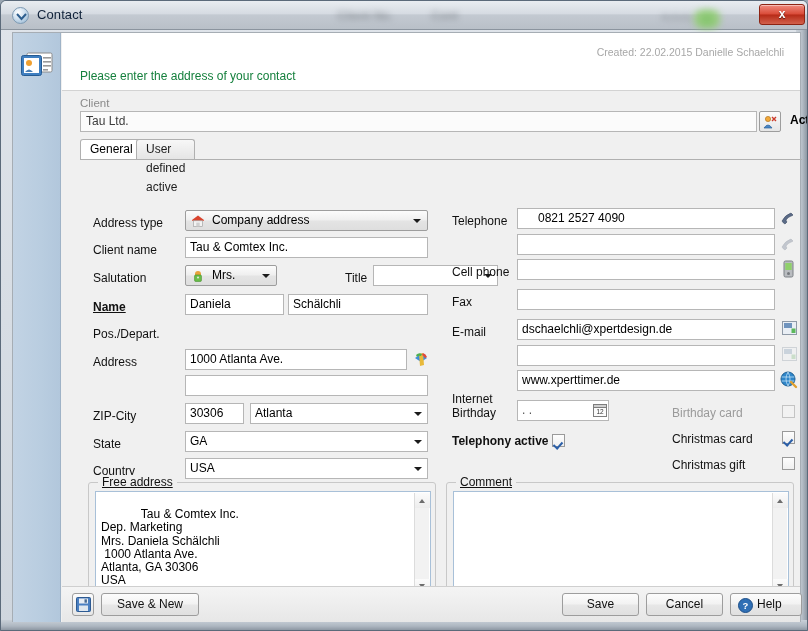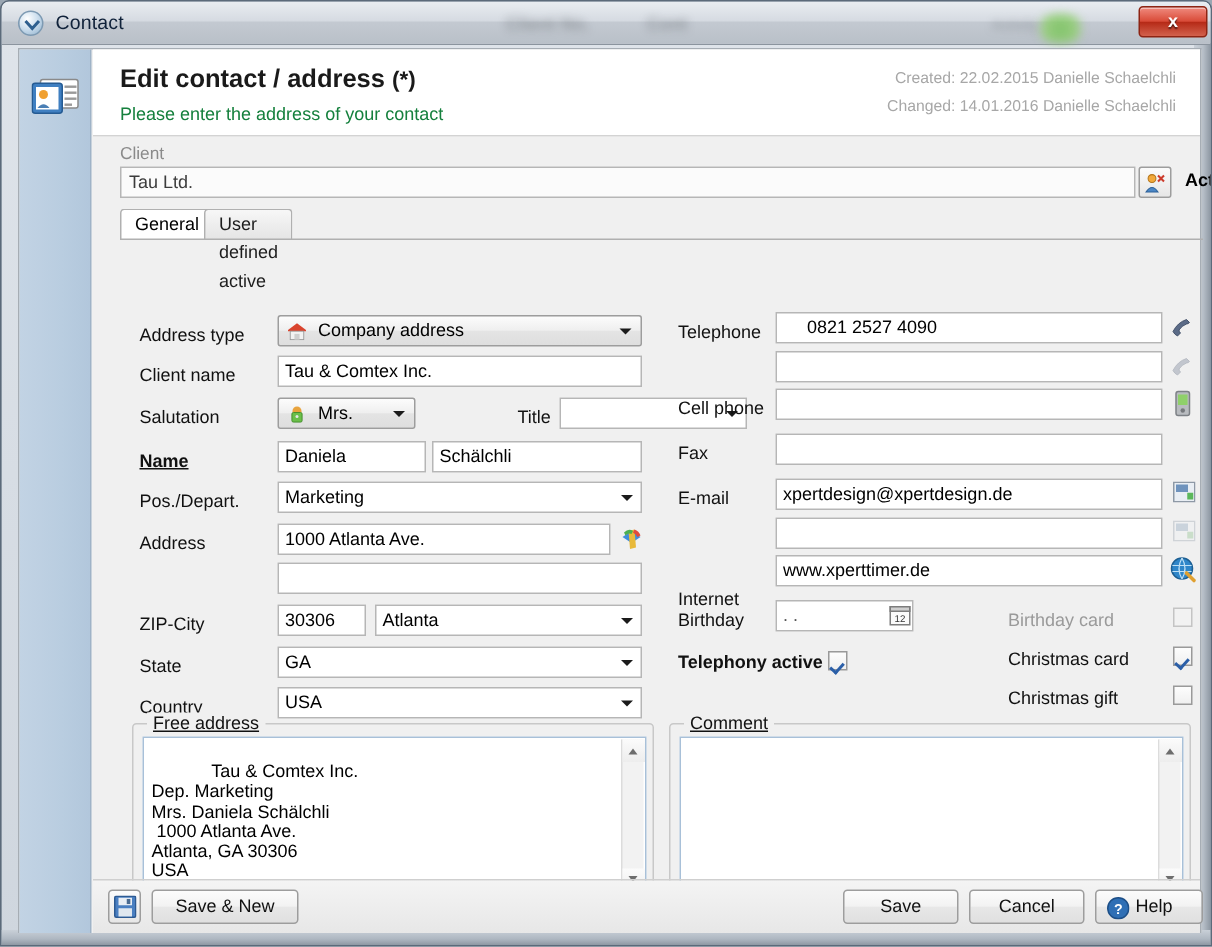--- a/index.html
+++ b/index.html
@@ -325,24 +325,22 @@
           <rect x="22" y="10" width="8" height="1.6" fill="#9a9a9a"></rect>
           <rect x="22" y="14" width="8" height="1.6" fill="#9a9a9a"></rect>
           <rect x="22" y="18" width="5" height="1.6" fill="#9a9a9a"></rect>
         </svg>
       </div>
     </div>
 
     <div id="page">
 
       <div id="hdr">
-        <div id="hdr-title"><span>Edit contact / address</span> <span class="star">(*)</span></div>
         <div id="hdr-sub">Please enter the address of your contact</div>
         <div class="hdr-meta" id="hdr-created">Created: 22.02.2015  Danielle Schaelchli</div>
-        <div class="hdr-meta" id="hdr-changed">Changed: 14.01.2016  Danielle Schaelchli</div>
       </div>
 
       <div id="client-label">Client</div>
       <div id="client-input">Tau Ltd.</div>
       <div id="client-pick">
         <svg width="14" height="14" viewBox="0 0 14 14">
           <circle cx="5" cy="4" r="2.6" fill="#f2a93b" stroke="#b5761c" stroke-width=".7"></circle>
           <path d="M1 13 q4 -6 8 0 z" fill="#4a86c5" stroke="#2d6199" stroke-width=".7"></path>
           <path d="M9 2 l4 4 M13 2 l-4 4" stroke="#cc3b2b" stroke-width="1.4"></path>
         </svg>
@@ -389,24 +387,20 @@
         <div class="cmb" style="left:293px; top:105px; width:125px;">
           <span></span>
           <span class="arrow"></span>
         </div>
 
         <div class="lbl bold" style="left:13px; top:140px;"><u>Name</u></div>
         <div class="inp" style="left:105px; top:134px; width:99px;">Daniela</div>
         <div class="inp" style="left:208px; top:134px; width:140px;">Schälchli</div>
 
         <div class="lbl" style="left:13px; top:167px;">Pos./Depart.</div>
-        <div class="cmb" style="left:105px; top:161px; width:243px;">
-          <span>Marketing</span>
-          <span class="arrow"></span>
-        </div>
 
         <div class="lbl" style="left:13px; top:195px;">Address</div>
         <div class="inp" style="left:105px; top:189px; width:222px;">1000 Atlanta Ave.</div>
         <div class="fieldicon" style="left:332px; top:190px;">
           <svg width="18" height="18" viewBox="0 0 18 18">
             <path d="M3 8 L9 4 L15 8 L9 12 Z" fill="#3f8ddb"></path>
             <path d="M7 4 L11 3 L12 15 L8 16 Z" fill="#e8b93a"></path>
             <path d="M4 5 q3 -3 6 -1 l-1 2 q-2 -1 -4 1 z" fill="#4caf50"></path>
             <path d="M11 3 q3 1 4 4 l-2 1 q-1 -2 -3 -3 z" fill="#e04a3a"></path>
           </svg>
@@ -454,21 +448,21 @@
             <rect x="1" y="1" width="9" height="16" rx="1.5" fill="#b9bcc0" stroke="#7d8186"></rect>
             <rect x="2.3" y="3" width="6.4" height="7" fill="#8fd06a"></rect>
             <circle cx="5.5" cy="13.6" r="1.5" fill="#76797d"></circle>
           </svg>
         </div>
 
         <div class="lbl" style="left:372px; top:135px;">Fax</div>
         <div class="inp" style="left:437px; top:129px; width:258px;"></div>
 
         <div class="lbl" style="left:372px; top:165px;">E-mail</div>
-        <div class="inp" style="left:437px; top:159px; width:258px;">xpertdesign@xpertdesign.de</div>
+        <div class="inp" style="left:437px; top:159px; width:258px;">dschaelchli@xpertdesign.de</div>
         <div class="fieldicon" style="left:702px; top:161px;">
           <svg width="15" height="14" viewBox="0 0 15 14">
             <rect x="0.5" y="0.5" width="14" height="13" fill="#e9eef4" stroke="#8e99a6"></rect>
             <rect x="2" y="2" width="8" height="5" fill="#6f93bd"></rect>
             <rect x="9.5" y="7.5" width="4" height="4.5" fill="#5cb85c"></rect>
           </svg>
         </div>
 
         <div class="inp" style="left:437px; top:185px; width:258px;"></div>
         <div class="fieldicon" style="left:702px; top:187px; opacity:.45;">

